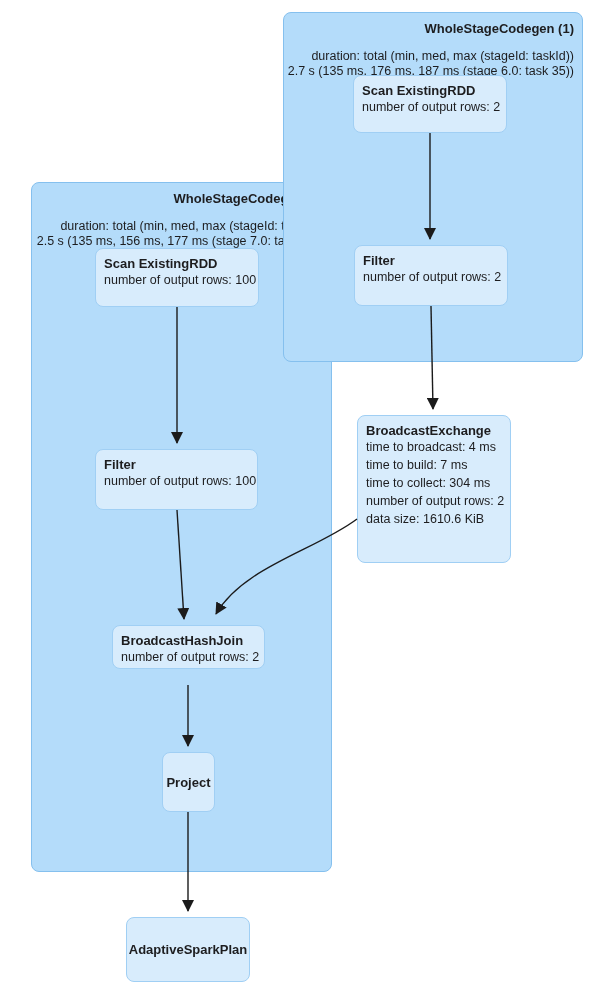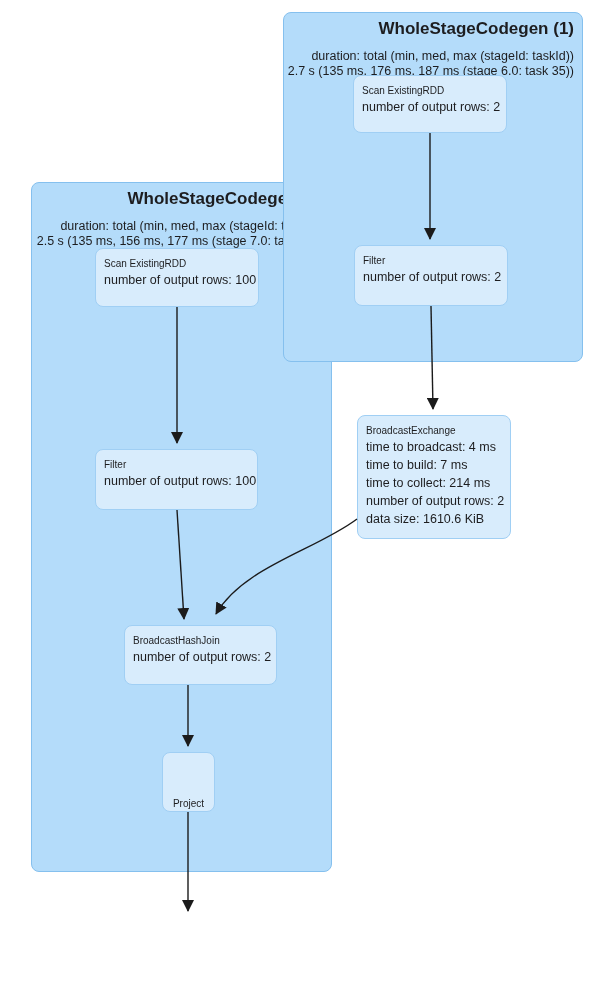--- a/index.html
+++ b/index.html
@@ -18,21 +18,21 @@
     border: 1px solid #85c0ee;
     border-radius: 8px;
     box-sizing: border-box;
   }
   .cluster-header {
     text-align: right;
     padding: 8px 8px 0 0;
   }
   .cluster-title {
     font-weight: bold;
-    font-size: 17px;
+    font-size: 13px;
     line-height: 16px;
     white-space: nowrap;
   }
   .cluster-duration {
     margin-top: 12px;
     font-size: 12.5px;
     line-height: 15px;
     white-space: nowrap;
   }
   .node {
@@ -40,31 +40,31 @@
     background: #d8ecfc;
     border: 1px solid #a0cff4;
     border-radius: 8px;
     box-sizing: border-box;
     padding: 7px 8px;
     z-index: 3;
     font-size: 12.5px;
     white-space: nowrap;
   }
   .node-title {
-    font-weight: normal;
-    font-size: 10px;
+    font-weight: bold;
+    font-size: 13px;
     line-height: 15px;
   }
   .node-metrics {
     margin-top: 0;
     line-height: 18px;
   }
   .node-center {
     display: flex;
-    align-items: flex-end;
+    align-items: center;
     justify-content: center;
     padding: 0;
   }
   .edges-layer {
     position: absolute;
     left: 0;
     top: 0;
     z-index: 4;
     pointer-events: none;
   }
@@ -106,56 +106,59 @@
     </div>
   </div>
 
   <div class="node" style="left:354px; top:245px; width:154px; height:61px;">
     <div class="node-title">Filter</div>
     <div class="node-metrics">
       <div>number of output rows: 2</div>
     </div>
   </div>
 
-  <div class="node" style="left:357px; top:415px; width:154px; height:124px;">
+  <div class="node" style="left:357px; top:415px; width:154px; height:148px;">
     <div class="node-title">BroadcastExchange</div>
     <div class="node-metrics">
       <div>time to broadcast: 4 ms</div>
       <div>time to build: 7 ms</div>
-      <div>time to collect: 214 ms</div>
+      <div>time to collect: 304 ms</div>
       <div>number of output rows: 2</div>
       <div>data size: 1610.6 KiB</div>
     </div>
   </div>
 
   <div class="node" style="left:95px; top:248px; width:164px; height:59px;">
     <div class="node-title">Scan ExistingRDD</div>
     <div class="node-metrics">
       <div>number of output rows: 100</div>
     </div>
   </div>
 
   <div class="node" style="left:95px; top:449px; width:163px; height:61px;">
     <div class="node-title">Filter</div>
     <div class="node-metrics">
       <div>number of output rows: 100</div>
     </div>
   </div>
 
-  <div class="node" style="left:124px; top:625px; width:153px; height:60px;">
+  <div class="node" style="left:112px; top:625px; width:153px; height:44px;">
     <div class="node-title">BroadcastHashJoin</div>
     <div class="node-metrics">
       <div>number of output rows: 2</div>
     </div>
   </div>
 
   <div class="node node-center" style="left:162px; top:752px; width:53px; height:60px;">
     <div class="node-title">Project</div>
   </div>
 
+  <div class="node node-center" style="left:126px; top:917px; width:124px; height:65px;">
+    <div class="node-title">AdaptiveSparkPlan</div>
+  </div>
 
   <svg class="edges-layer" width="614" height="997" viewBox="0 0 614 997">
     <defs>
       <marker id="arrow" markerUnits="userSpaceOnUse" markerWidth="12" markerHeight="12" refX="11" refY="6" orient="auto">
         <path d="M0,0 L12,6 L0,12 Z" fill="#1b1b1b"></path>
       </marker>
     </defs>
     <path class="edge" d="M430,133 L430,239" marker-end="url(#arrow)"></path>
     <path class="edge" d="M431,306 L433,409" marker-end="url(#arrow)"></path>
     <path class="edge" d="M357,519 C316,550 243,567 216,614" marker-end="url(#arrow)"></path>

